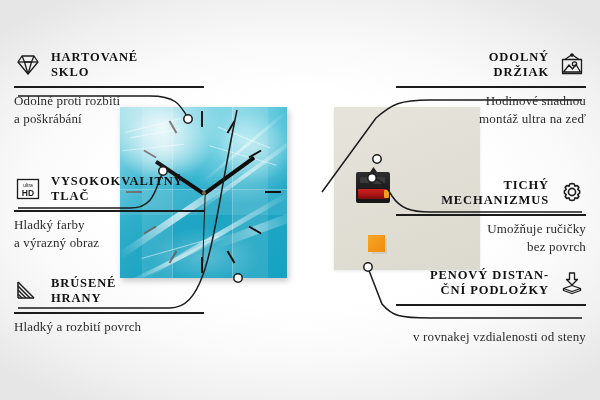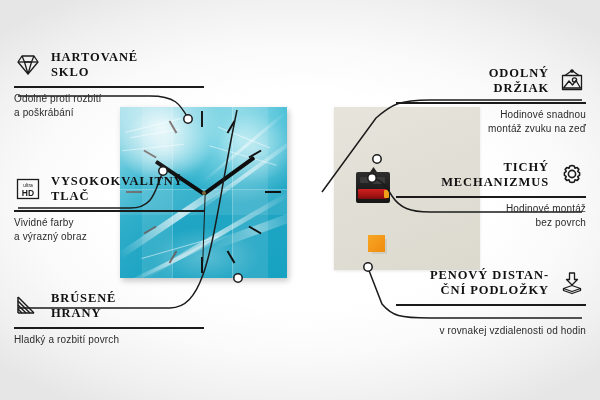--- a/index.html
+++ b/index.html
@@ -228,33 +228,33 @@
     flex: 1 1 auto;
   }
 
   .f-rule {
     height: 1.6px;
     background: #1b1b1b;
     margin: 2px 0 4px 0;
   }
 
   .f-desc {
-    font-family: Liberation Sans, sans-serif;
-    font-size: 10px;
+    font-family: Liberation Serif, serif;
+    font-size: 13px;
     line-height: 1.42;
     color: #2b2b2b;
     letter-spacing: 0.15px;
   }
 
   
   #feat-glass    { top: 46px;  }
   #feat-print    { top: 170px; }
-  #feat-edges    { top: 287px; }
-  #feat-holder   { top: 62px;  }
-  #feat-mech     { top: 156px; }
+  #feat-edges    { top: 272px; }
+  #feat-holder   { top: 46px;  }
+  #feat-mech     { top: 174px; }
   #feat-foam     { top: 264px; }
 </style>
 </head>
 <body>
 
 <div id="stage">
 
   <div id="product">
 
     <div class="back-panel"></div>
@@ -371,21 +371,21 @@
         <svg width="26" height="24" viewBox="0 0 26 24">
           <rect x="2.5" y="2.5" width="21" height="19" fill="none" stroke="#1b1b1b" stroke-width="1.3"></rect>
           <text x="13" y="10" font-family="Liberation Sans, sans-serif" font-size="5" text-anchor="middle" fill="#1b1b1b">ultra</text>
           <text x="13" y="18.5" font-family="Liberation Sans, sans-serif" font-size="8.5" font-weight="bold" text-anchor="middle" fill="#1b1b1b">HD</text>
         </svg>
       </span>
       <span class="f-title"><span>VYSOKOKVALITNÝ</span><br><span>TLAČ</span></span>
     </div>
     <div class="f-rule"></div>
     <div class="f-desc">
-      <span>Vividné farby</span><br><span>a výrazný obraz</span>
+      <span>Hladký farby</span><br><span>a výrazný obraz</span>
     </div>
   </div>
 
   <div class="feature left" id="feat-edges">
     <div class="f-head">
       <span class="f-icon">
         <svg width="26" height="24" viewBox="0 0 26 24">
           <g stroke="#1b1b1b" stroke-width="1.5">
             <path d="M3 3 L3 19"></path>
             <path d="M3 3 L19 19"></path>
@@ -414,54 +414,54 @@
             <rect x="3.5" y="6.5" width="19" height="14"></rect>
             <path d="M4.5 19 L10 12 L13.5 16 L17 11.5 L21.5 19 Z" fill="none"></path>
             <circle cx="15.5" cy="11" r="2.1"></circle>
           </g>
         </svg>
       </span>
       <span class="f-title"><span>ODOLNÝ</span><br><span>DRŽIAK</span></span>
     </div>
     <div class="f-rule"></div>
     <div class="f-desc">
-      <span>Hodinové snadnou</span><br><span>montáž zvuku na zeď</span>
+      <span>Hodinové snadnou</span><br><span>montáž ultra na zeď</span>
     </div>
   </div>
 
   <div class="feature right" id="feat-mech">
     <div class="f-head">
       <span class="f-icon">
         <svg width="26" height="24" viewBox="0 0 26 24">
           <g fill="none" stroke="#1b1b1b" stroke-width="1.6" stroke-linejoin="round">
             <path d="M13 2.5 L15.2 3 L16 5.2 L18.2 4.6 L19.8 6.4 L18.8 8.4 L20.6 9.8 L20.6 12.2 L18.8 13.6 L19.8 15.6 L18.2 17.4 L16 16.8 L15.2 19 L13 19.5 L10.8 19 L10 16.8 L7.8 17.4 L6.2 15.6 L7.2 13.6 L5.4 12.2 L5.4 9.8 L7.2 8.4 L6.2 6.4 L7.8 4.6 L10 5.2 L10.8 3 Z"></path>
             <circle cx="13" cy="11" r="3.6"></circle>
           </g>
         </svg>
       </span>
       <span class="f-title"><span>TICHÝ</span><br><span>MECHANIZMUS</span></span>
     </div>
     <div class="f-rule"></div>
     <div class="f-desc">
-      <span>Hodinové montáž</span><br><span>bez povrch</span>
+      <span>Umožňuje ručičky</span><br><span>bez povrch</span>
     </div>
   </div>
 
   <div class="feature right" id="feat-foam">
     <div class="f-head">
       <span class="f-icon">
         <svg width="26" height="24" viewBox="0 0 26 24">
           <g fill="none" stroke="#1b1b1b" stroke-width="1.3" stroke-linejoin="round">
             <path d="M10.5 2 L15.5 2 L15.5 8.5 L18.5 8.5 L13 14 L7.5 8.5 L10.5 8.5 Z"></path>
             <path d="M13 14.5 L21.5 17.5 L13 20.5 L4.5 17.5 Z"></path>
             <path d="M4.5 17.5 L4.5 19.5 L13 22.5 L21.5 19.5 L21.5 17.5"></path>
           </g>
         </svg>
       </span>
       <span class="f-title"><span>PENOVÝ DISTAN-</span><br><span>ČNÍ PODLOŽKY</span></span>
     </div>
     <div class="f-rule"></div>
     <div class="f-desc">
-      <br><span>v rovnakej vzdialenosti od hodin</span>
+      <br><span>v rovnakej vzdialenosti od steny</span>
     </div>
   </div>
 
 </div>
 
 </body></html>

